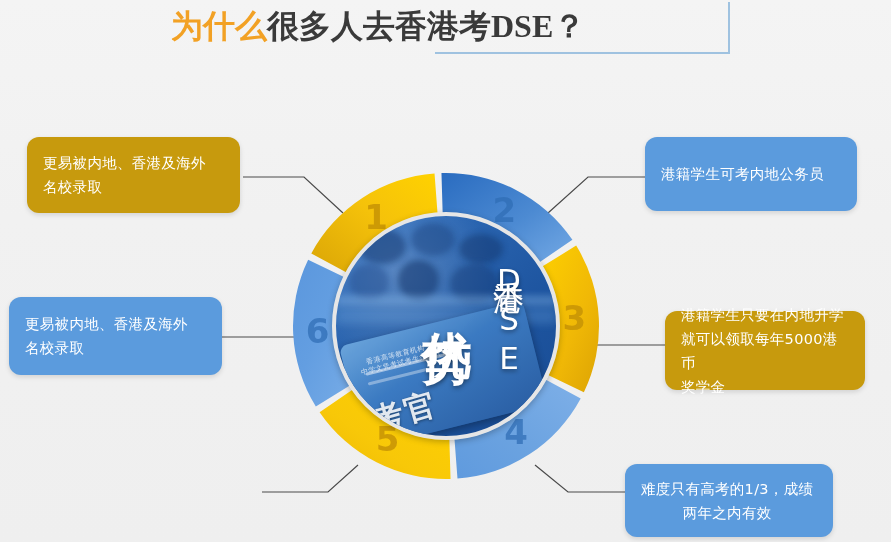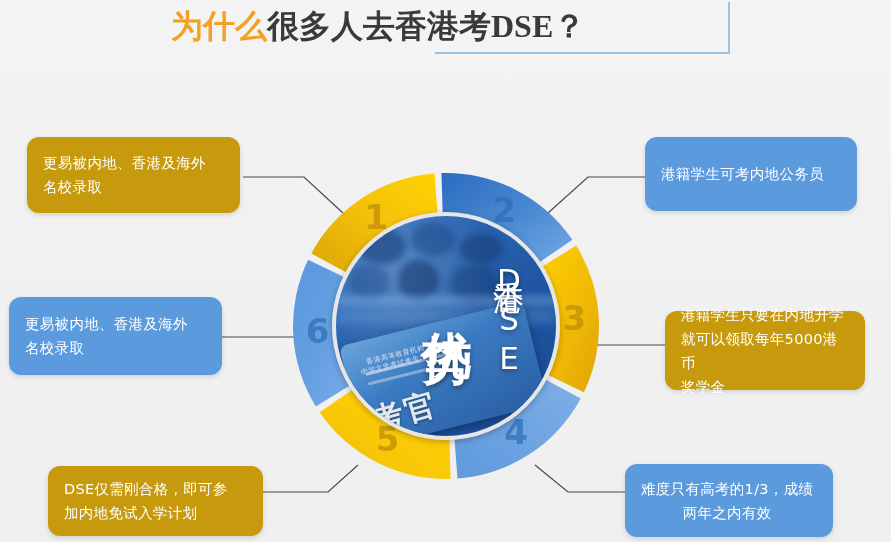--- a/index.html
+++ b/index.html
@@ -323,24 +323,20 @@
   <div class="callout gold" id="co-1" style="left:27px;  top:137px; width:213px; height:76px;">
     <span class="txt">更易被内地、香港及海外
 名校录取</span>
   </div>
 
   <div class="callout blue" id="co-6" style="left:3px;   top:297px; width:213px; height:78px;">
     <span class="txt">更易被内地、香港及海外
 名校录取</span>
   </div>
 
-  <div class="callout gold" id="co-5" style="left:48px;  top:466px; width:215px; height:70px;">
-    <span class="txt">DSE仅需刚合格，即可参
-加内地免试入学计划</span>
-  </div>
 
   <div class="callout blue" id="co-2" style="left:639px; top:137px; width:212px; height:74px;">
     <span class="txt">港籍学生可考内地公务员</span>
   </div>
 
   <div class="callout gold" id="co-3" style="left:665px; top:311px; width:200px; height:79px;">
     <span class="txt">港籍学生只要在内地升学
 就可以领取每年5000港币
 奖学金</span>
   </div>

